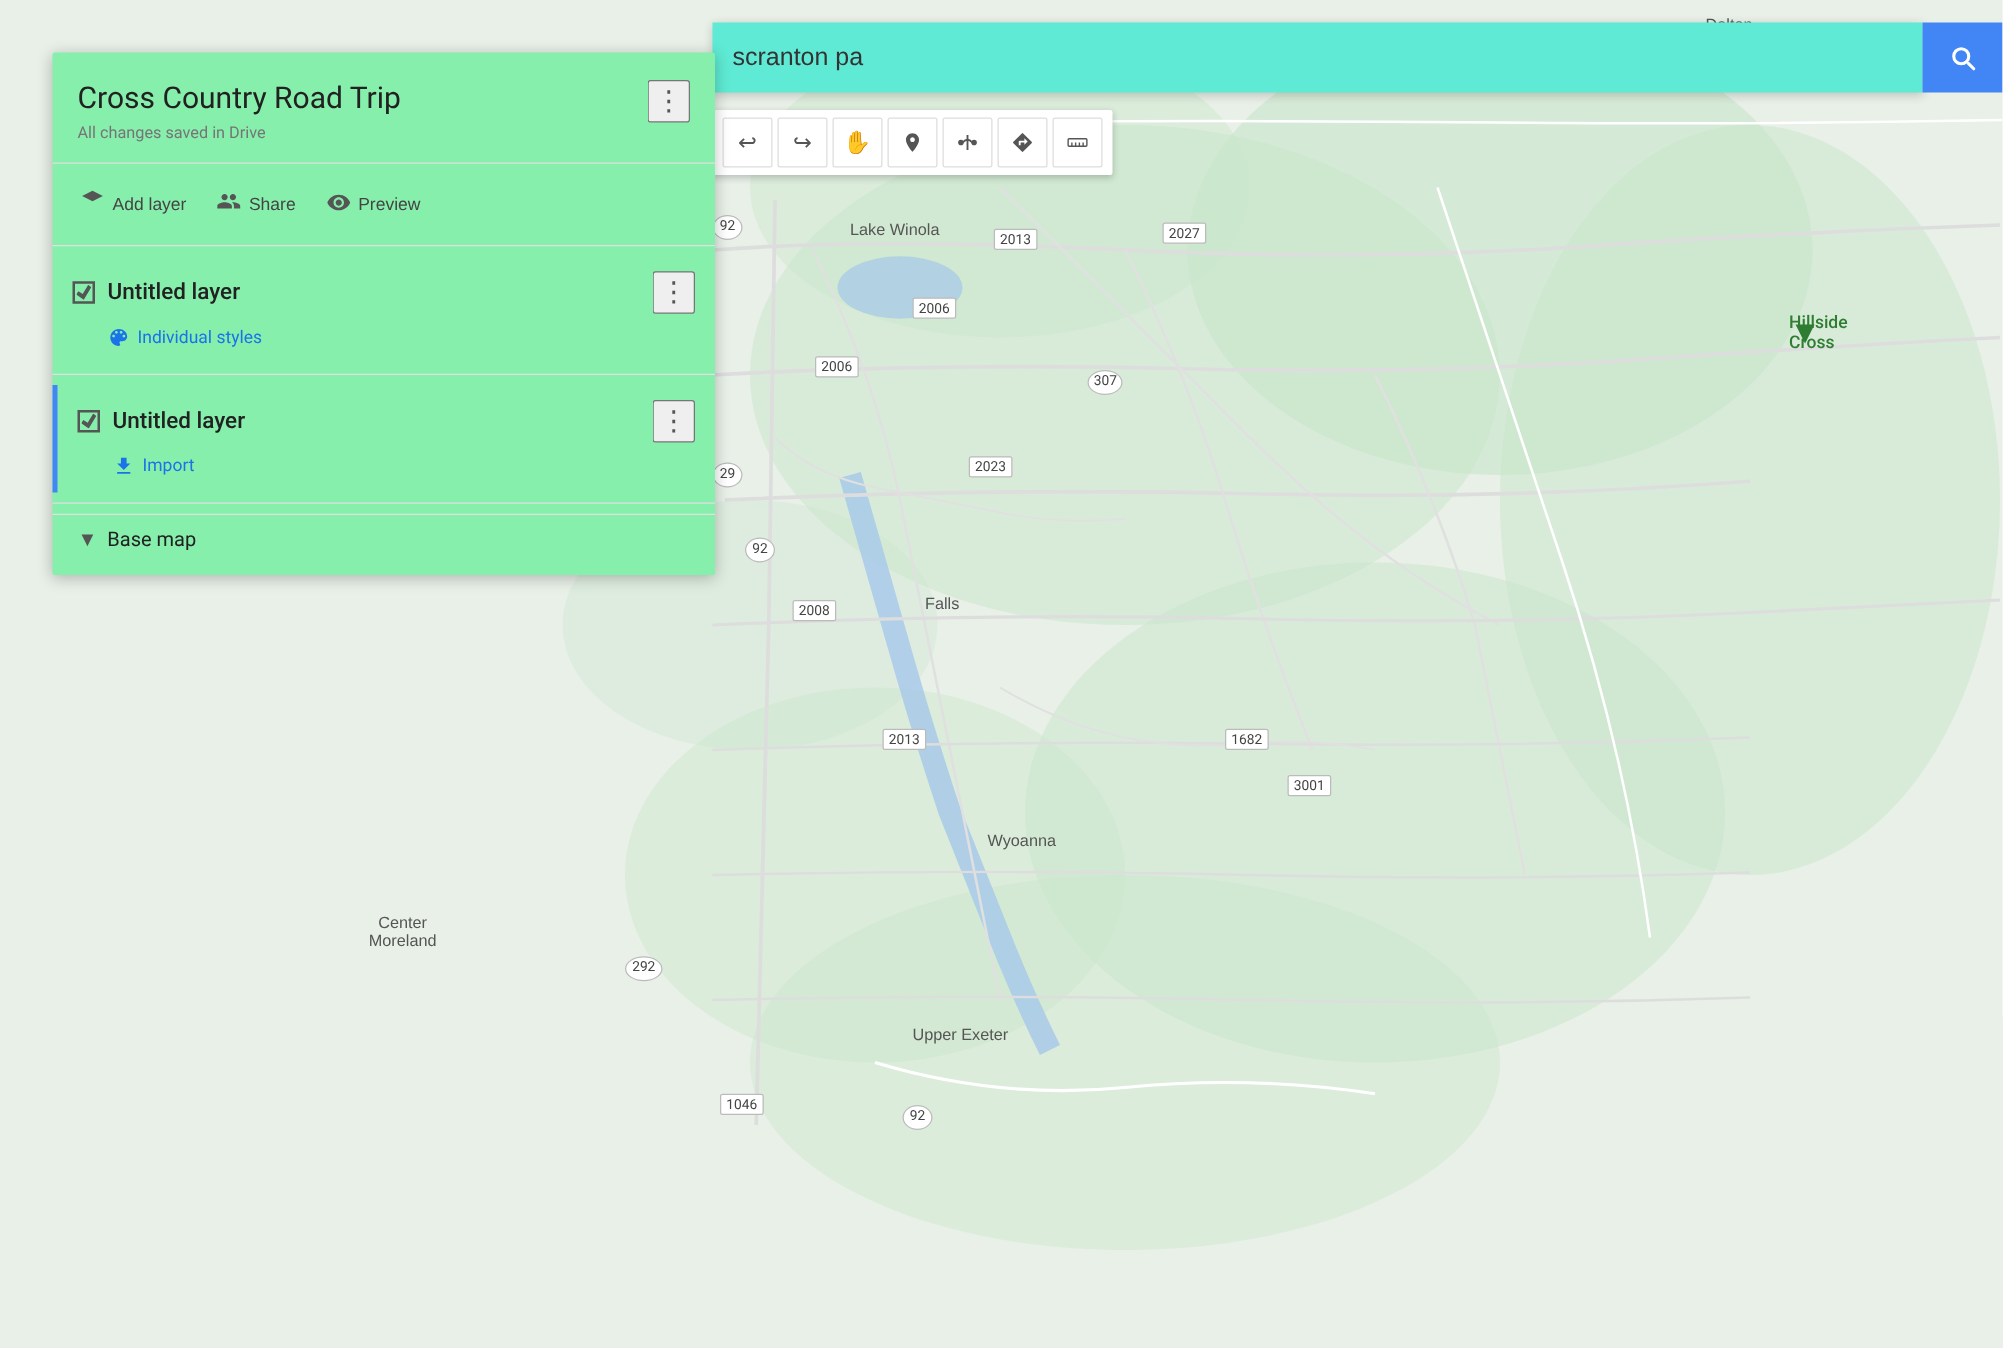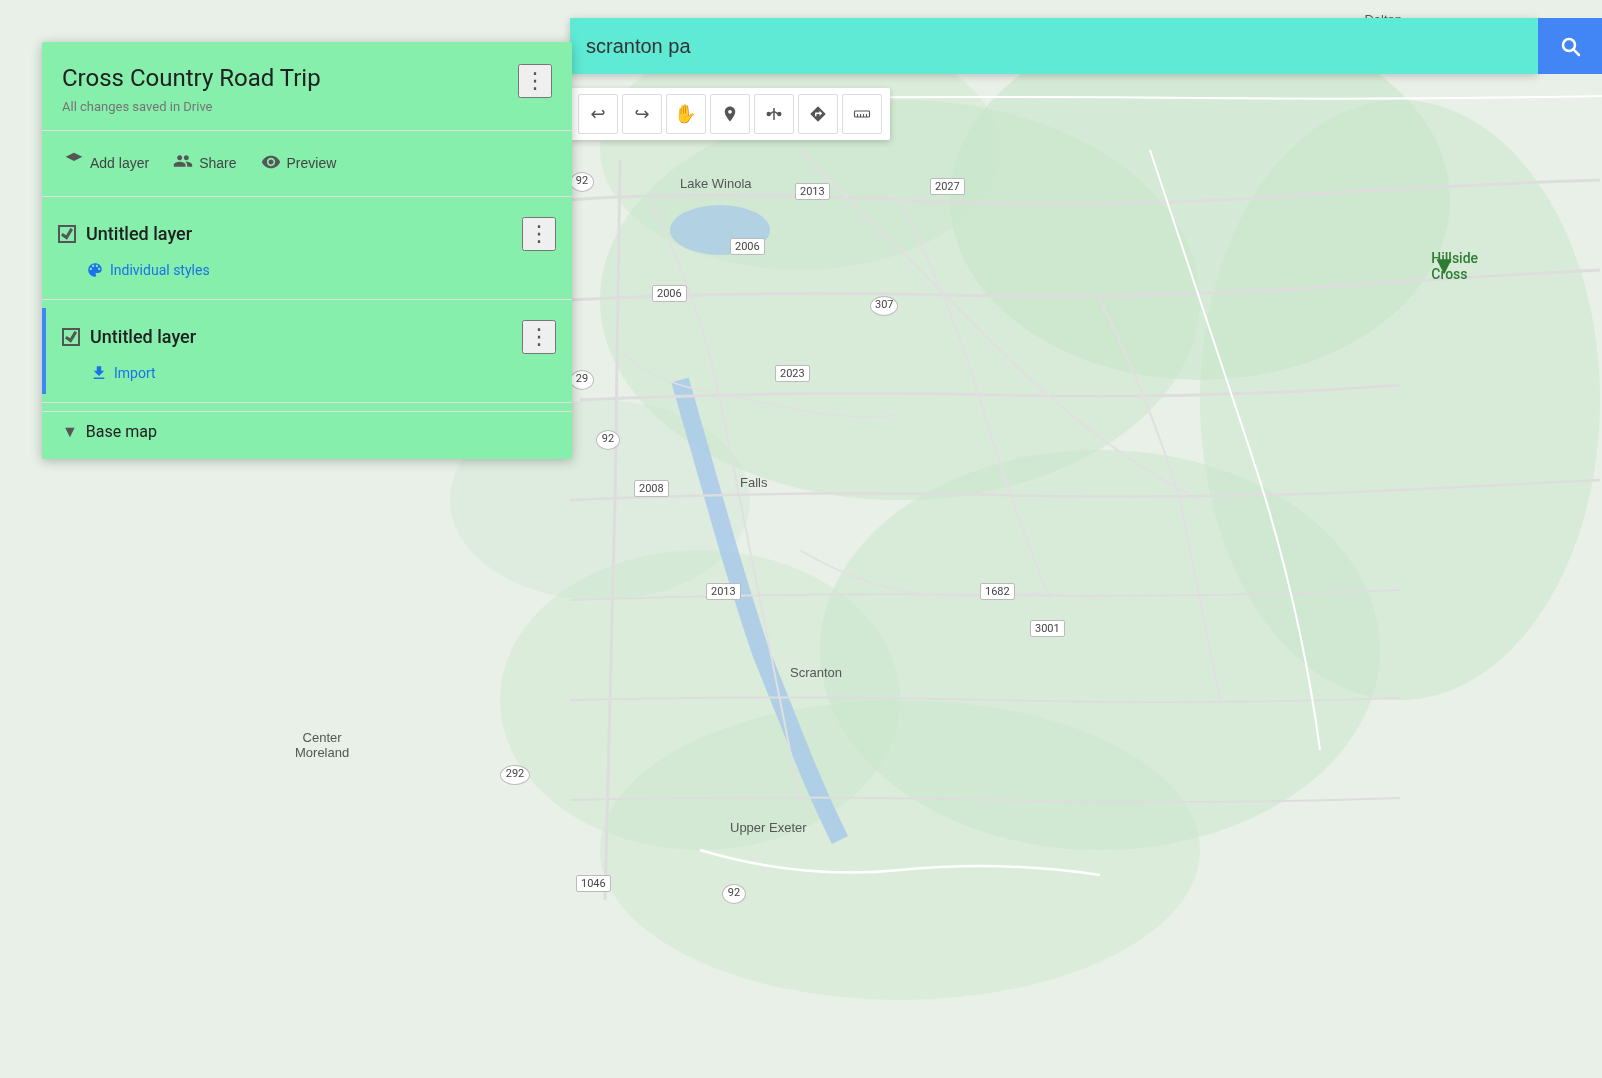--- a/index.html
+++ b/index.html
@@ -333,21 +333,21 @@
     <path d="M 700 850 Q 800 880 900 870 Q 1000 860 1100 875" stroke="white" stroke-width="2.5" fill="none"></path>
 
     <path d="M 620 350 Q 650 380 700 390 Q 750 400 800 410 Q 850 420 900 415" stroke="#e0e0e0" stroke-width="1.5" fill="none"></path>
     <path d="M 800 550 Q 850 580 900 590 Q 950 600 1000 595 Q 1050 590 1100 600" stroke="#e0e0e0" stroke-width="1.5" fill="none"></path>
   </svg>
 </div>
 
 <div class="map-label" style="top:12px; right:200px;">Dalton</div>
 <div class="map-label" style="top:176px; left:680px;">Lake Winola</div>
 <div class="map-label" style="top:475px; left:740px;">Falls</div>
-<div class="map-label" style="top:665px; left:790px;">Scranton</div>
+<div class="map-label" style="top:665px; left:790px;">Wyoanna</div>
 <div class="map-label" style="top:730px; left:295px; text-align:center;">Center<br>Moreland</div>
 <div class="map-label" style="top:820px; left:730px;">Upper Exeter</div>
 
 <div class="road-badge" style="top:20px; left:620px;">2035</div>
 <div class="road-badge" style="top:178px; left:930px;">2027</div>
 <div class="road-badge" style="top:183px; left:795px;">2013</div>
 <div class="road-badge" style="top:238px; left:730px;">2006</div>
 <div class="road-badge" style="top:285px; left:652px;">2006</div>
 <div class="road-badge" style="top:296px; left:870px; border-radius:50%; width:28px; height:20px; text-align:center;">307</div>
 <div class="road-badge" style="top:365px; left:775px;">2023</div>

